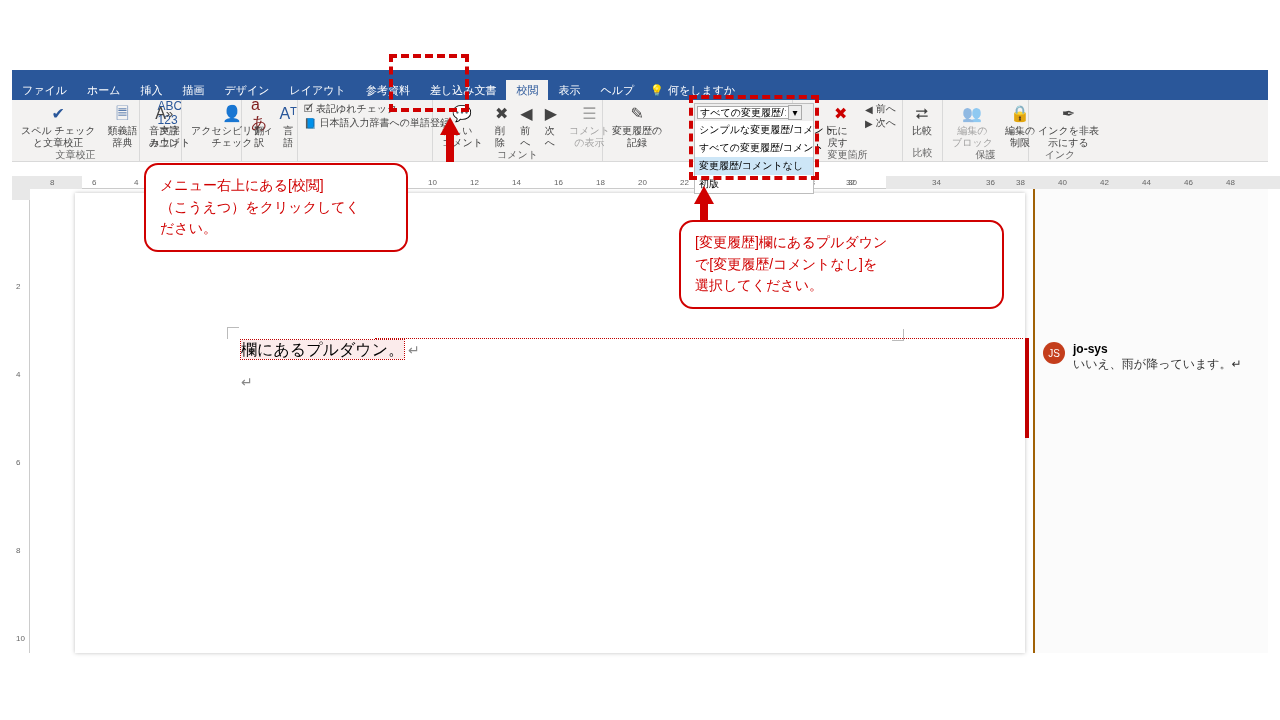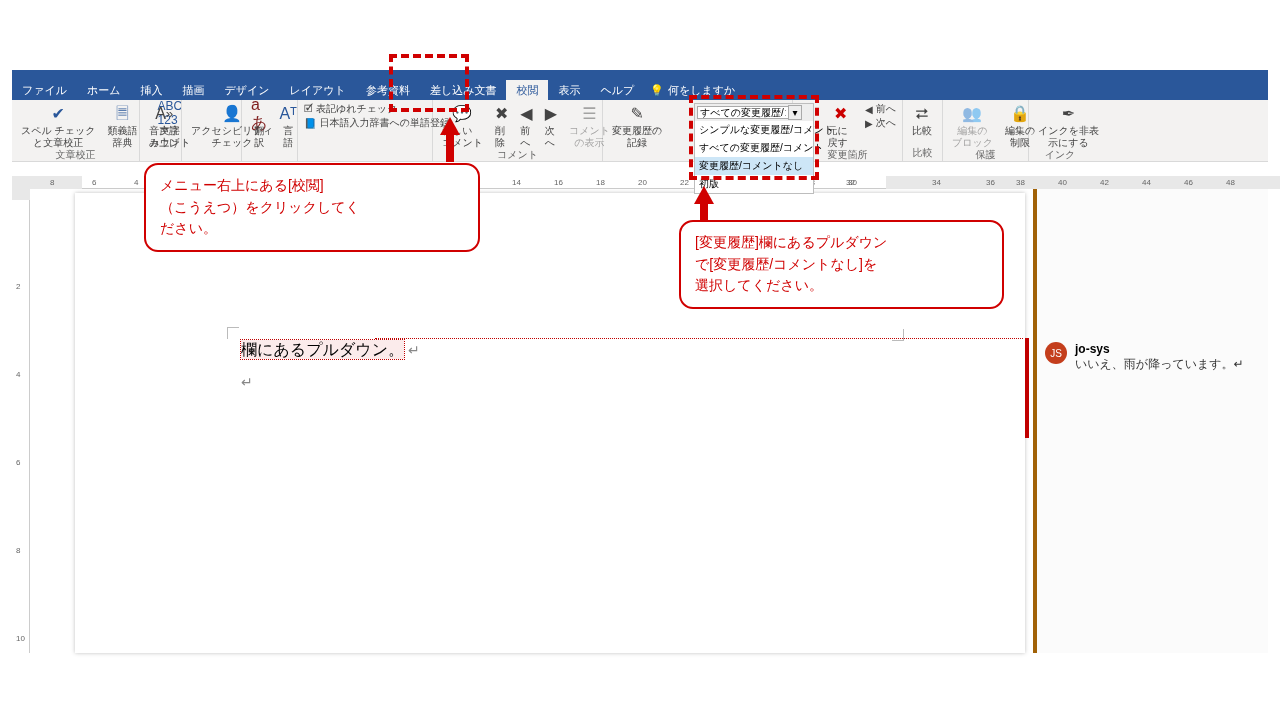--- a/index.html
+++ b/index.html
@@ -56,21 +56,21 @@
 
   
   .doc-text { position:absolute; left:166px; top:147px; font-size:16px; font-family:"Yu Mincho","MS Mincho",serif; color:#000; }
   .rev-bg { background:rgba(200,0,0,.08); outline:1px dotted #c00000; padding:1px 0; }
   .para-mark { color:#888; font-size:14px; }
   .rev-line { position:absolute; left:166px; top:181px; color:#888; font-size:14px; }
   .track-connector { position:absolute; border-top:1px dotted #c00000; height:0; }
   .track-v { position:absolute; width:4px; background:#c00000; }
 
   
-  .comment-pane { position:absolute; left:1033px; top:189px; width:235px; height:464px; background:#fbfbfb; border-left:4px solid #a16207; }
+  .comment-pane { position:absolute; left:1033px; top:189px; width:235px; height:464px; background:#fbfbfb; border-left:2px solid #a16207; }
   .comment { position:absolute; left:8px; top:153px; display:flex; gap:8px; font-size:11px; }
   .avatar { width:22px; height:22px; border-radius:50%; background:#c43e1c; color:#fff; font-size:10px; display:flex; align-items:center; justify-content:center; }
   .comment-body .user { font-weight:bold; font-size:12px; }
   .comment-body .txt { font-size:12px; color:#333; }
 
   
   .callout { position:absolute; background:#fff; border:2px solid #d00000; border-radius:14px; padding:10px 14px; color:#d00000; font-size:14px; line-height:1.55; z-index:10; }
   .dashbox { position:absolute; border:4px dashed #d00000; z-index:9; }
   .arrow-up { position:absolute; width:0; height:0; border-left:10px solid transparent; border-right:10px solid transparent; border-bottom:18px solid #d00000; z-index:9; }
   .arrow-stem { position:absolute; width:8px; background:#d00000; z-index:9; }
@@ -366,21 +366,21 @@
       <div class="comment-body">
         <div class="user">jo-sys</div>
         <div class="txt">いいえ、雨が降っています。↵</div>
       </div>
     </div>
   </div>
 
   <div class="dashbox" style="left:389px; top:54px; width:80px; height:58px"></div>
   <div class="arrow-up" style="left:440px; top:117px"></div>
   <div class="arrow-stem" style="left:446px; top:134px; height:28px"></div>
-  <div class="callout" style="left:144px; top:163px; width:336px"><span style="white-space:pre-line">メニュー右上にある[校閲]
+  <div class="callout" style="left:144px; top:163px; width:264px"><span style="white-space:pre-line">メニュー右上にある[校閲]
 （こうえつ）をクリックしてく
 ださい。</span></div>
 
   <div class="dashbox" style="left:689px; top:95px; width:130px; height:85px"></div>
   <div class="arrow-up" style="left:694px; top:186px"></div>
   <div class="arrow-stem" style="left:700px; top:203px; height:18px"></div>
   <div class="callout" style="left:679px; top:220px; width:325px"><span style="white-space:pre-line">[変更履歴]欄にあるプルダウン
 で[変更履歴/コメントなし]を
 選択してください。</span></div>
 </div>

